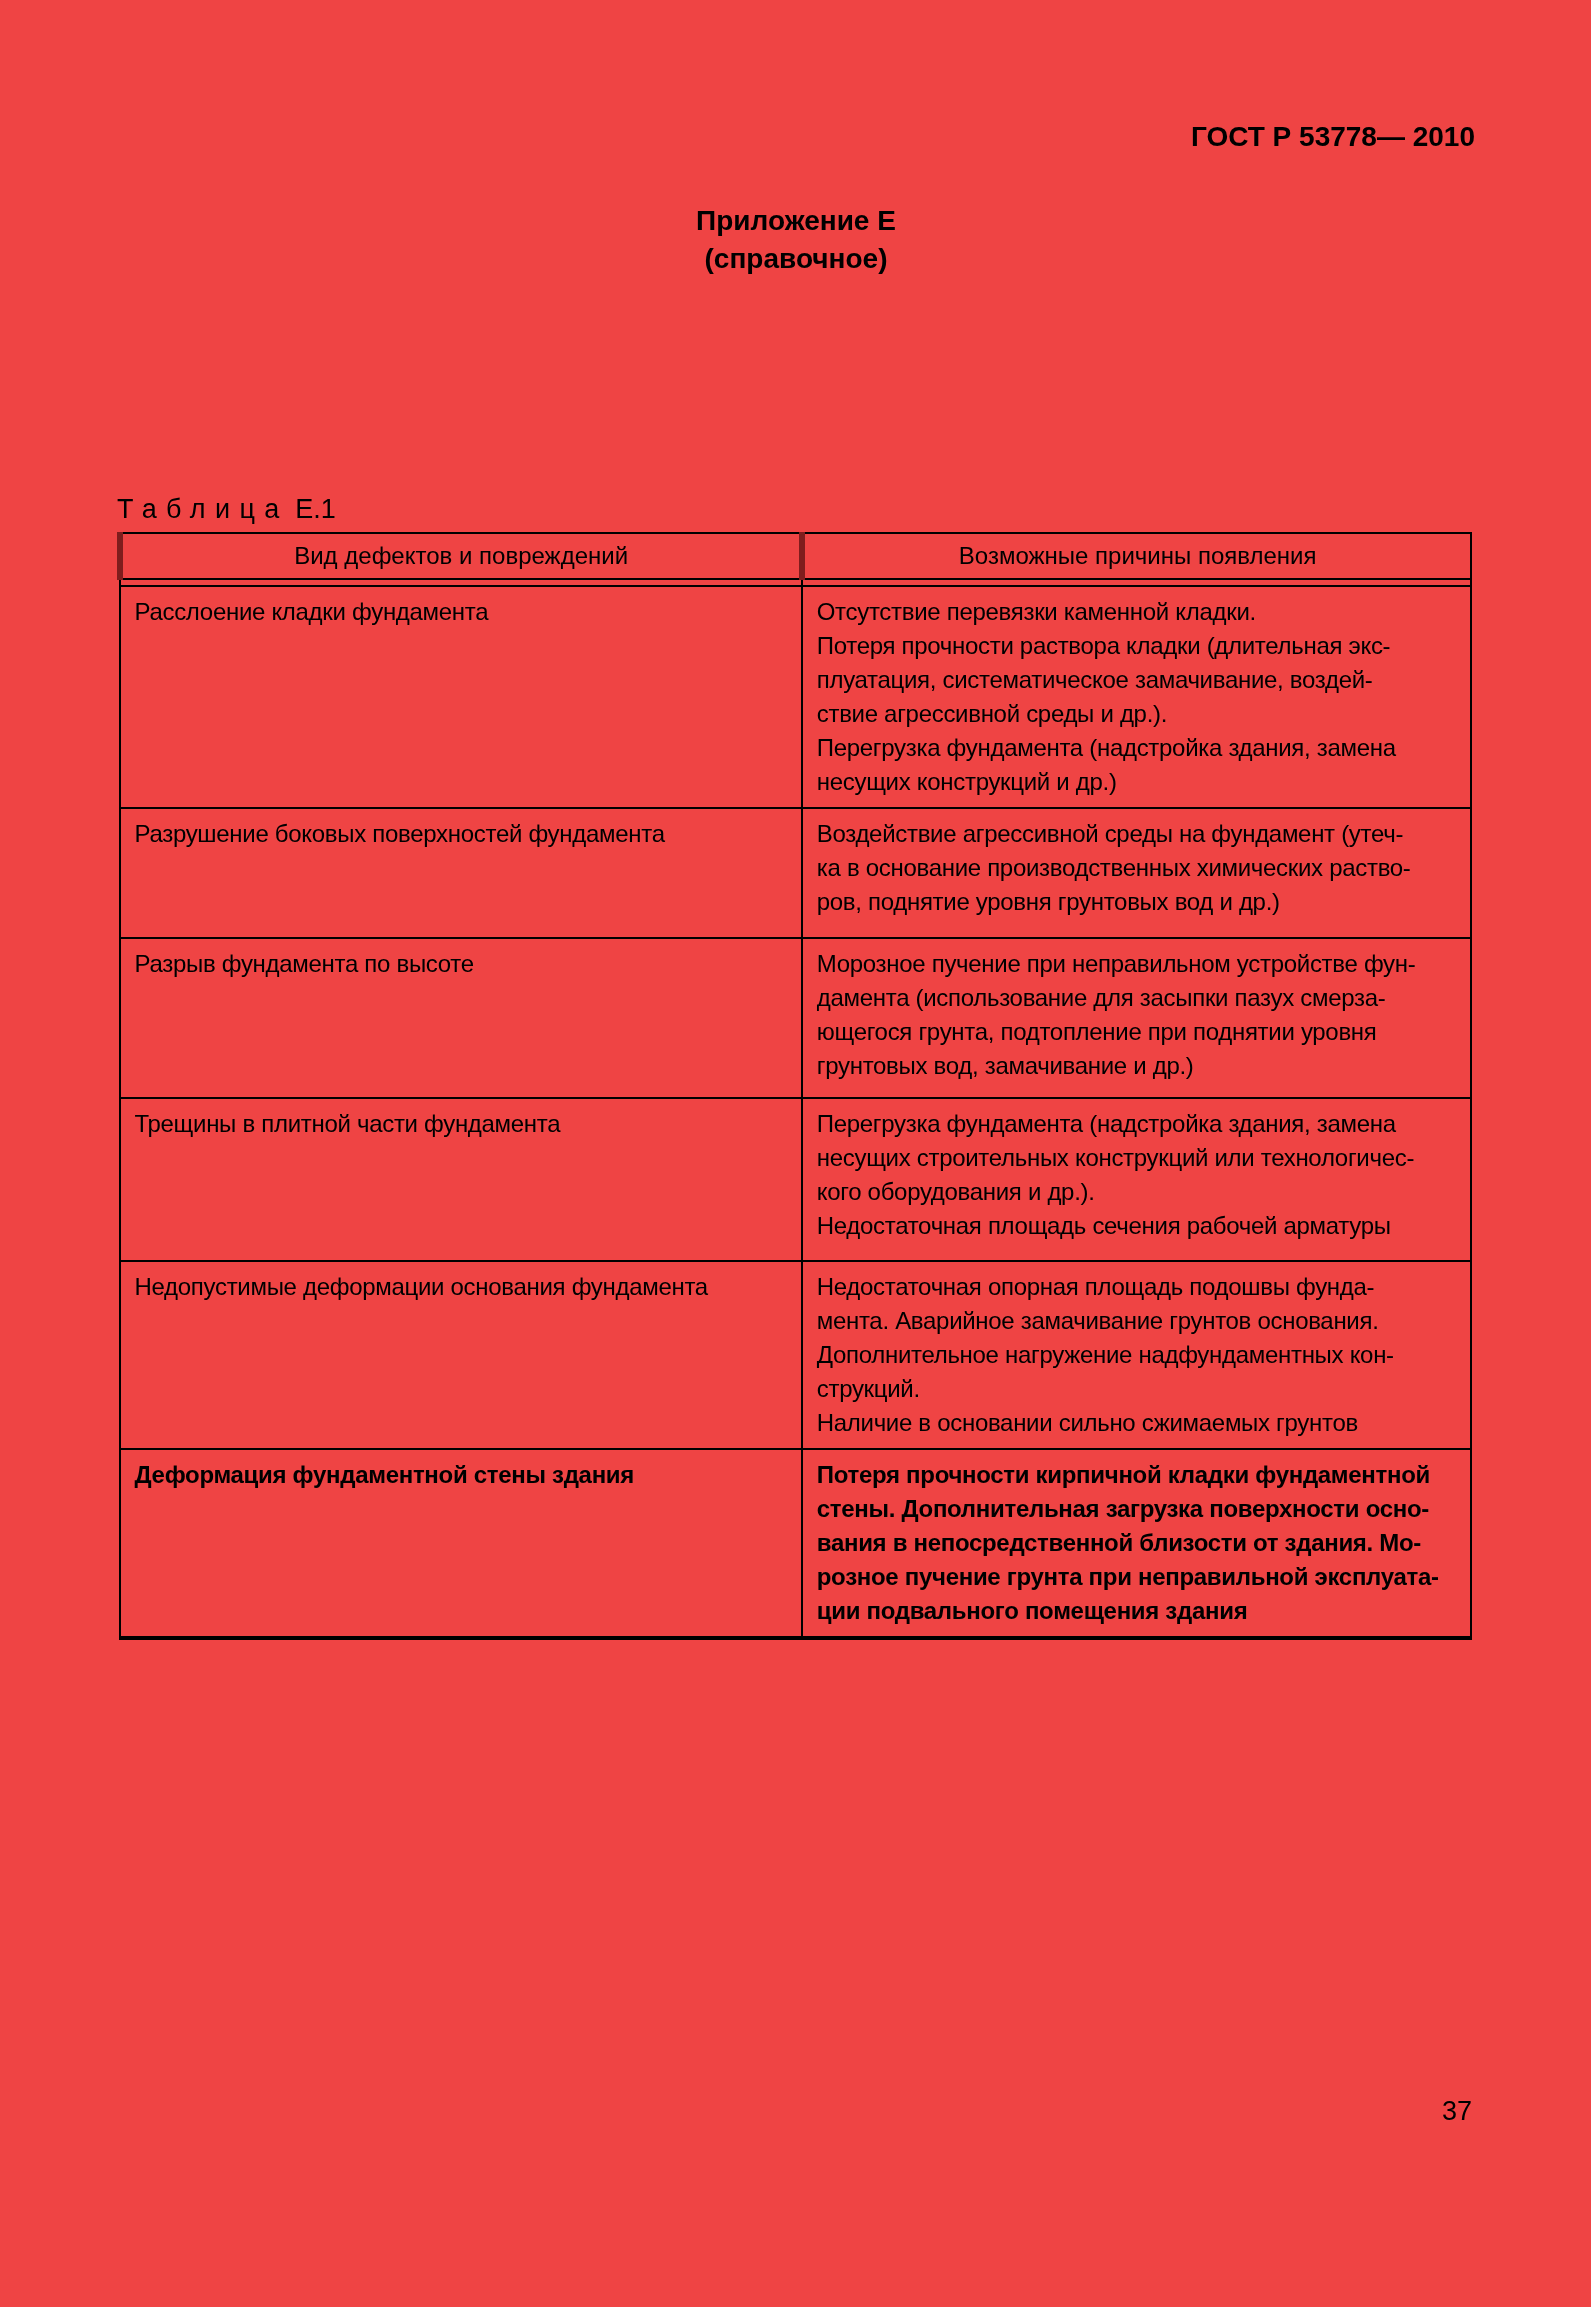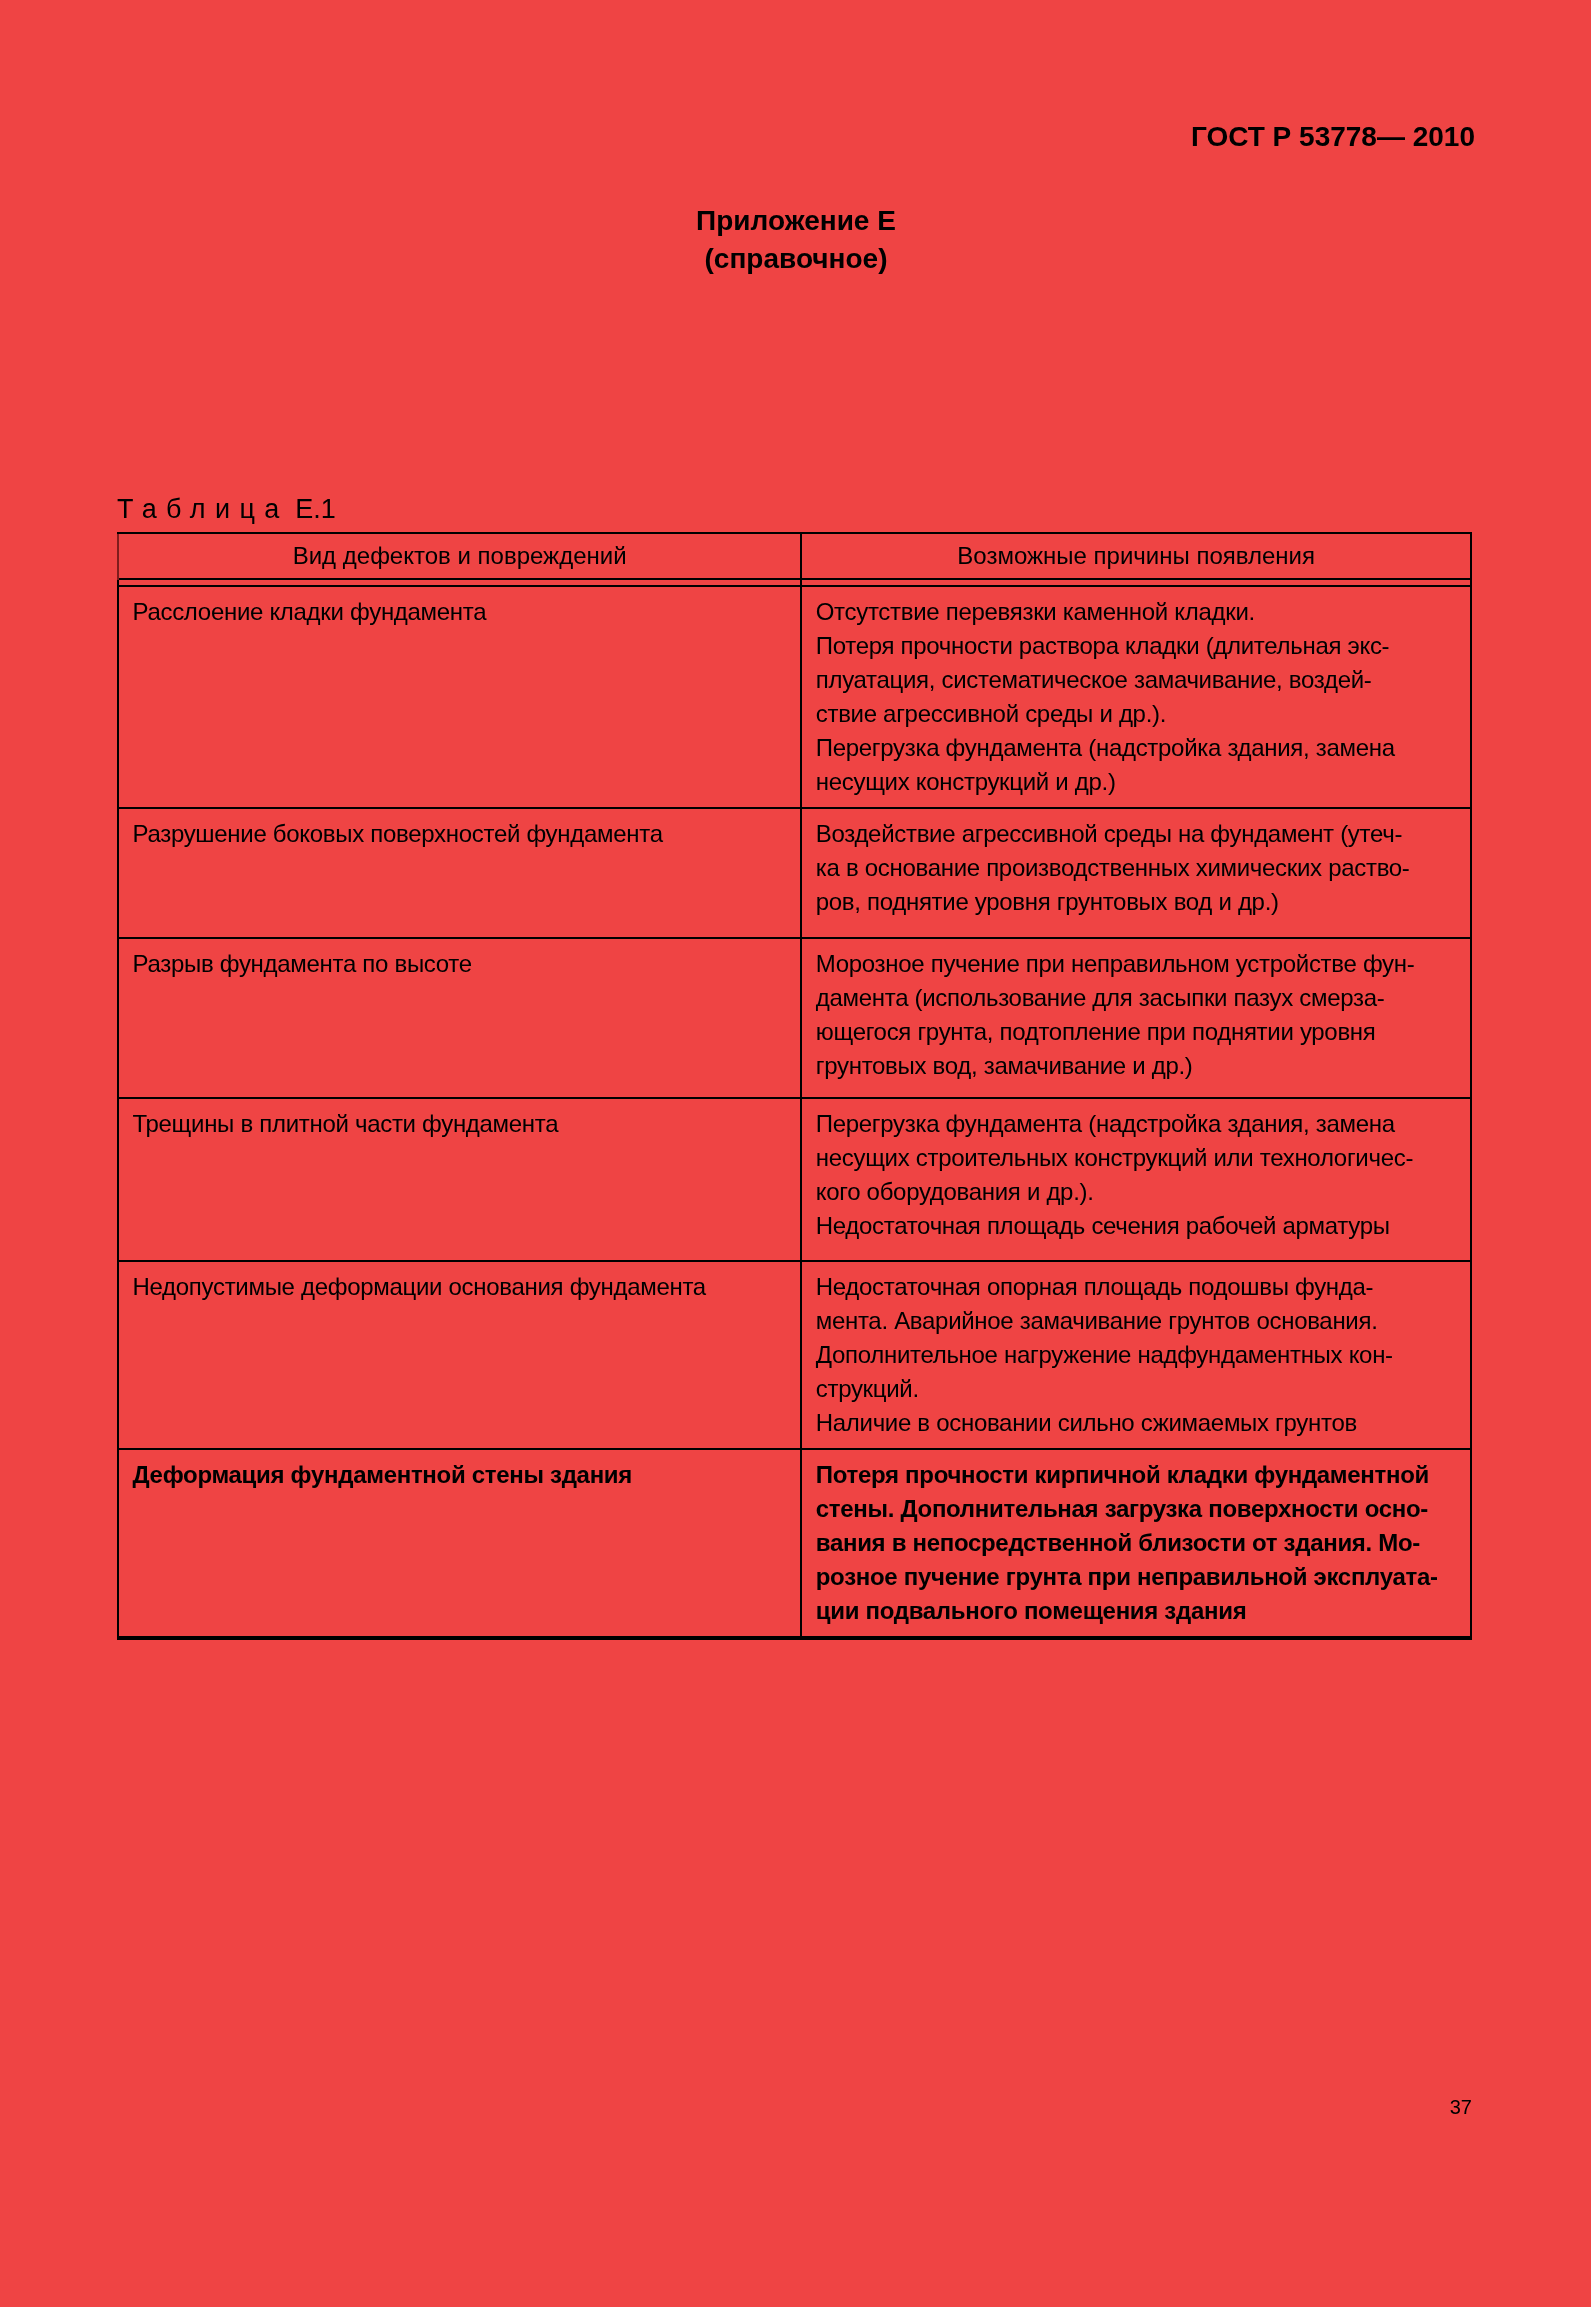--- a/index.html
+++ b/index.html
@@ -66,21 +66,21 @@
   table.defects col.c1 { width: 50.5%; }
   table.defects col.c2 { width: 49.5%; }
   table.defects th {
     height: 44px;
     padding: 0 6.7px;
     font-size: 24px;
     font-weight: normal;
     text-align: center;
     vertical-align: middle;
     border-top: 2px solid #000;
-    border-left: 2px solid #7f1d1d;
+    border-left: 6px solid #7f1d1d;
     border-right: 2px solid #000;
     border-bottom: none;
   }
   table.defects tr.spacer td {
     height: 4.7px;
     padding: 0;
     border-top: 2px solid #000;
     border-bottom: 2px solid #000;
     border-left: 2px solid #000;
     border-right: 2px solid #000;
@@ -102,21 +102,21 @@
   tr.row-1 { height: 130px; padding-left: 40px; }
   tr.row-2 { height: 160px; }
   tr.row-3 { height: 163px; margin-left: 40px; }
   tr.row-4 { height: 171px; }
   tr.row-5 { height: 187px; }
 
   .page-number {
     position: absolute;
     top: 2096px;
     right: 120px;
-    font-size: 20px;
+    font-size: 27px;
   }
 </style>
 </head>
 <body>
 
 <div class="page">
 
   <div class="doc-number">ГОСТ Р 53778— 2010</div>
 
   <div class="appendix">

